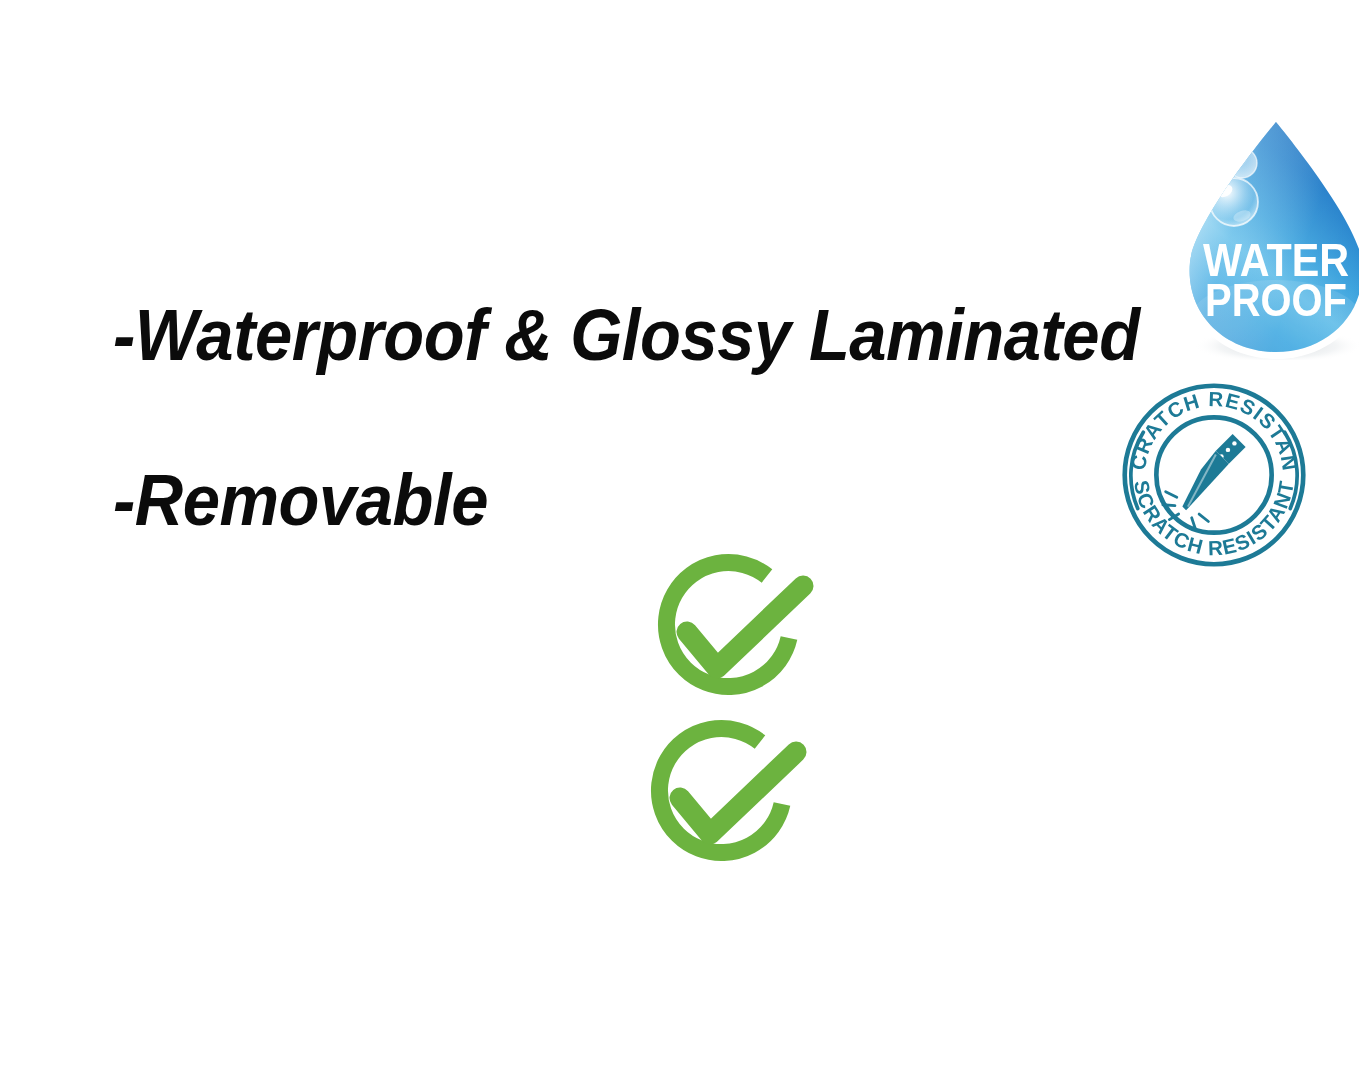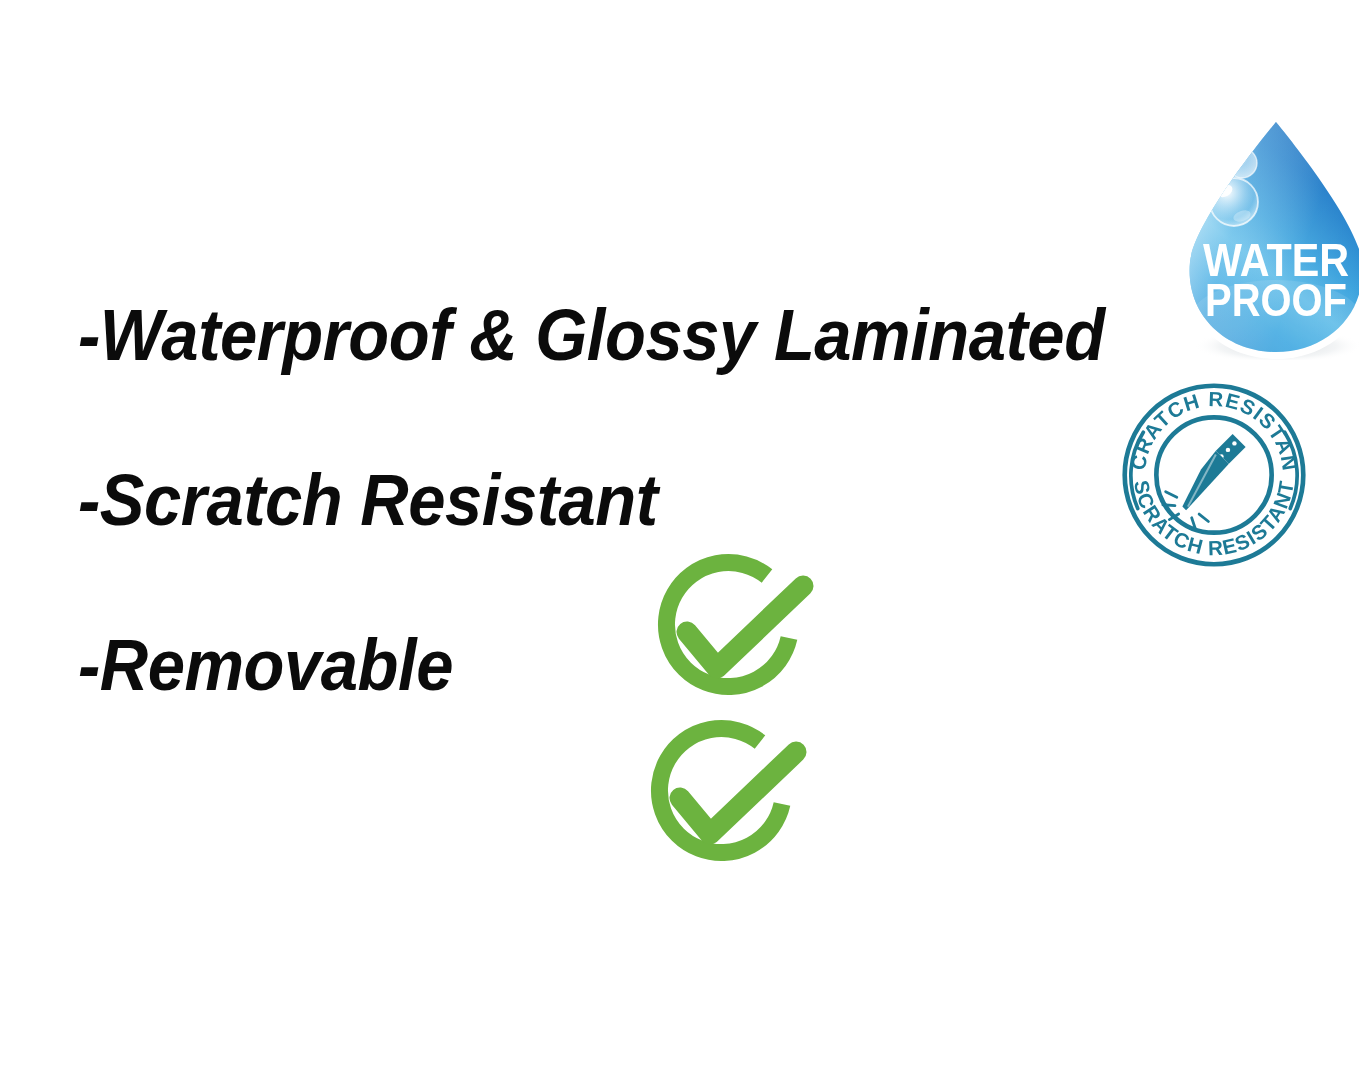--- a/index.html
+++ b/index.html
@@ -22,20 +22,21 @@
   .feature-list {
     position: absolute;
     left: 78px;
     top: 252px;
     width: 1020px;
   }
   .feature-line {
     height: 165px;
     display: flex;
     align-items: center;
+    margin-left: 35px;
   }
   .feature-text {
     font-family: "Liberation Sans", sans-serif;
     font-weight: bold;
     font-style: italic;
     font-size: 72px;
     line-height: 1;
     letter-spacing: -0.5px;
     color: #0b0b0b;
     white-space: nowrap;
@@ -77,23 +78,20 @@
 <body>
 
 <div id="canvas">
 
   <div class="feature-list">
 
     <div class="feature-line">
       <span class="feature-text">-Waterproof &amp; Glossy Laminated</span>
     </div>
 
-    <div class="feature-line">
-      <span class="feature-text">-Scratch Resistant</span>
-    </div>
 
 
     <div class="feature-line">
       <span class="feature-text">-Removable</span>
     </div>
 
   </div>
 
   <div class="drop-badge">
     <svg width="208" height="252" viewBox="0 0 208 252" xmlns="http://www.w3.org/2000/svg">

